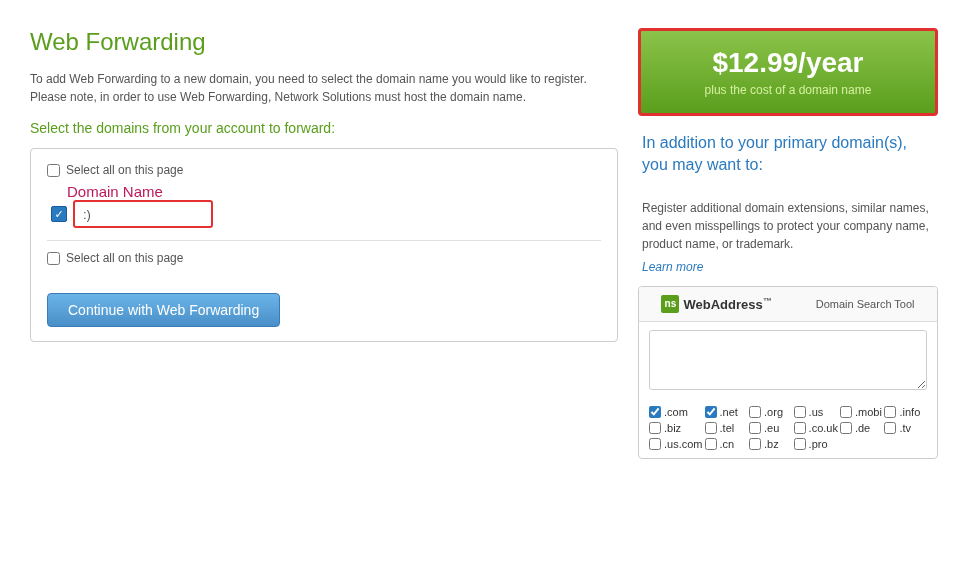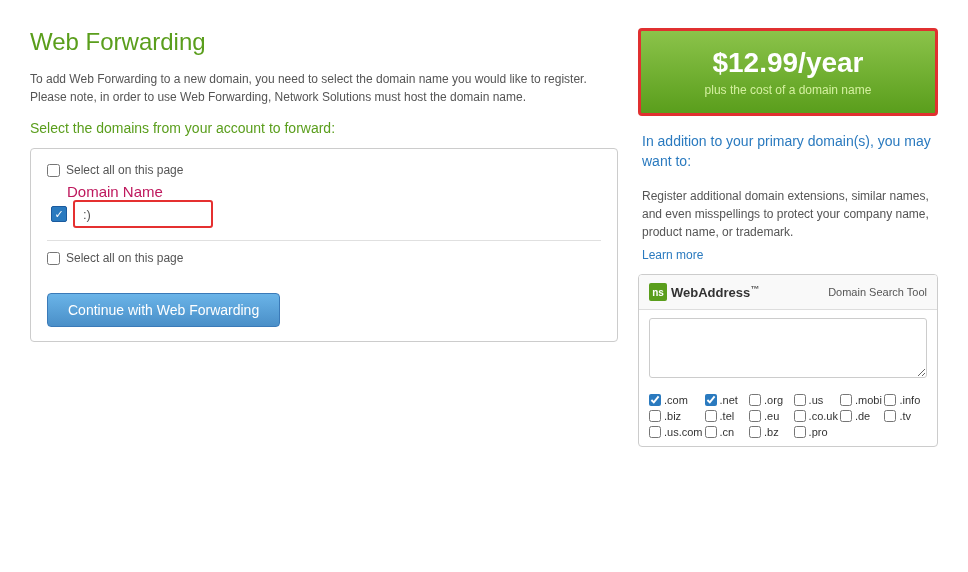--- a/index.html
+++ b/index.html
@@ -132,46 +132,47 @@
     .price-sub {
       color: #d4f0a0;
       font-size: 12px;
       margin-top: 4px;
     }
     .addition-section {
       padding: 0 4px;
     }
     .addition-title {
       color: #2a7abf;
-      font-size: 14px;
+      font-size: 16px;
       line-height: 1.4;
-      margin-bottom: 16px;
+      margin-bottom: 22px;
     }
     .addition-text {
       font-size: 12px;
       color: #555;
       line-height: 1.5;
       margin-bottom: 6px;
     }
     .learn-more-link {
       color: #2a7abf;
       font-size: 12px;
       text-decoration: none;
+      font-style: italic;
     }
 
     .webaddress-box {
       border: 1px solid #ccc;
       border-radius: 4px;
       margin-top: 12px;
       overflow: hidden;
     }
     .webaddress-header {
       display: flex;
       align-items: center;
-      justify-content: space-between;
+      justify-content: center;
       padding: 8px 10px;
       border-bottom: 1px solid #ddd;
       background: #f9f9f9;
       gap: 44px;
     }
     .webaddress-logo {
       display: flex;
       align-items: center;
       gap: 4px;
     }

